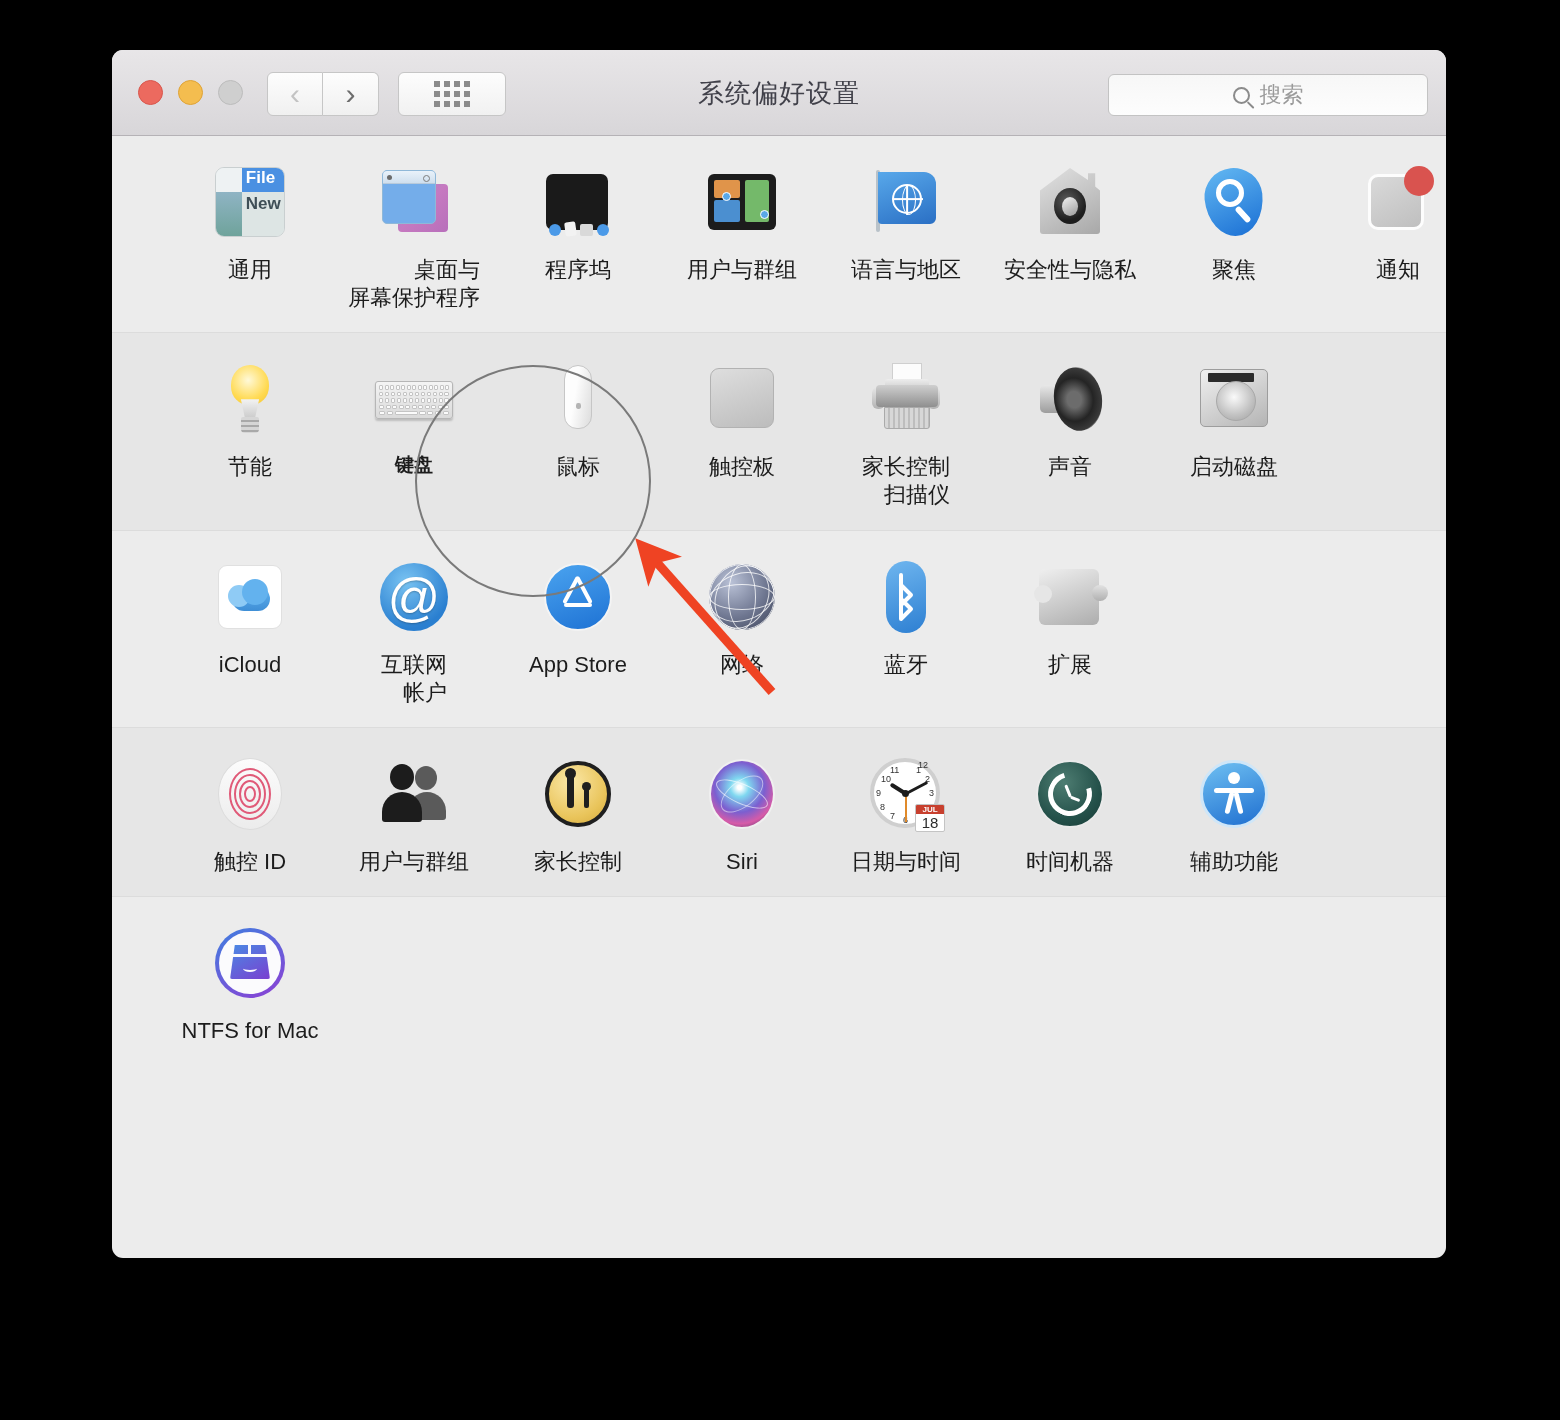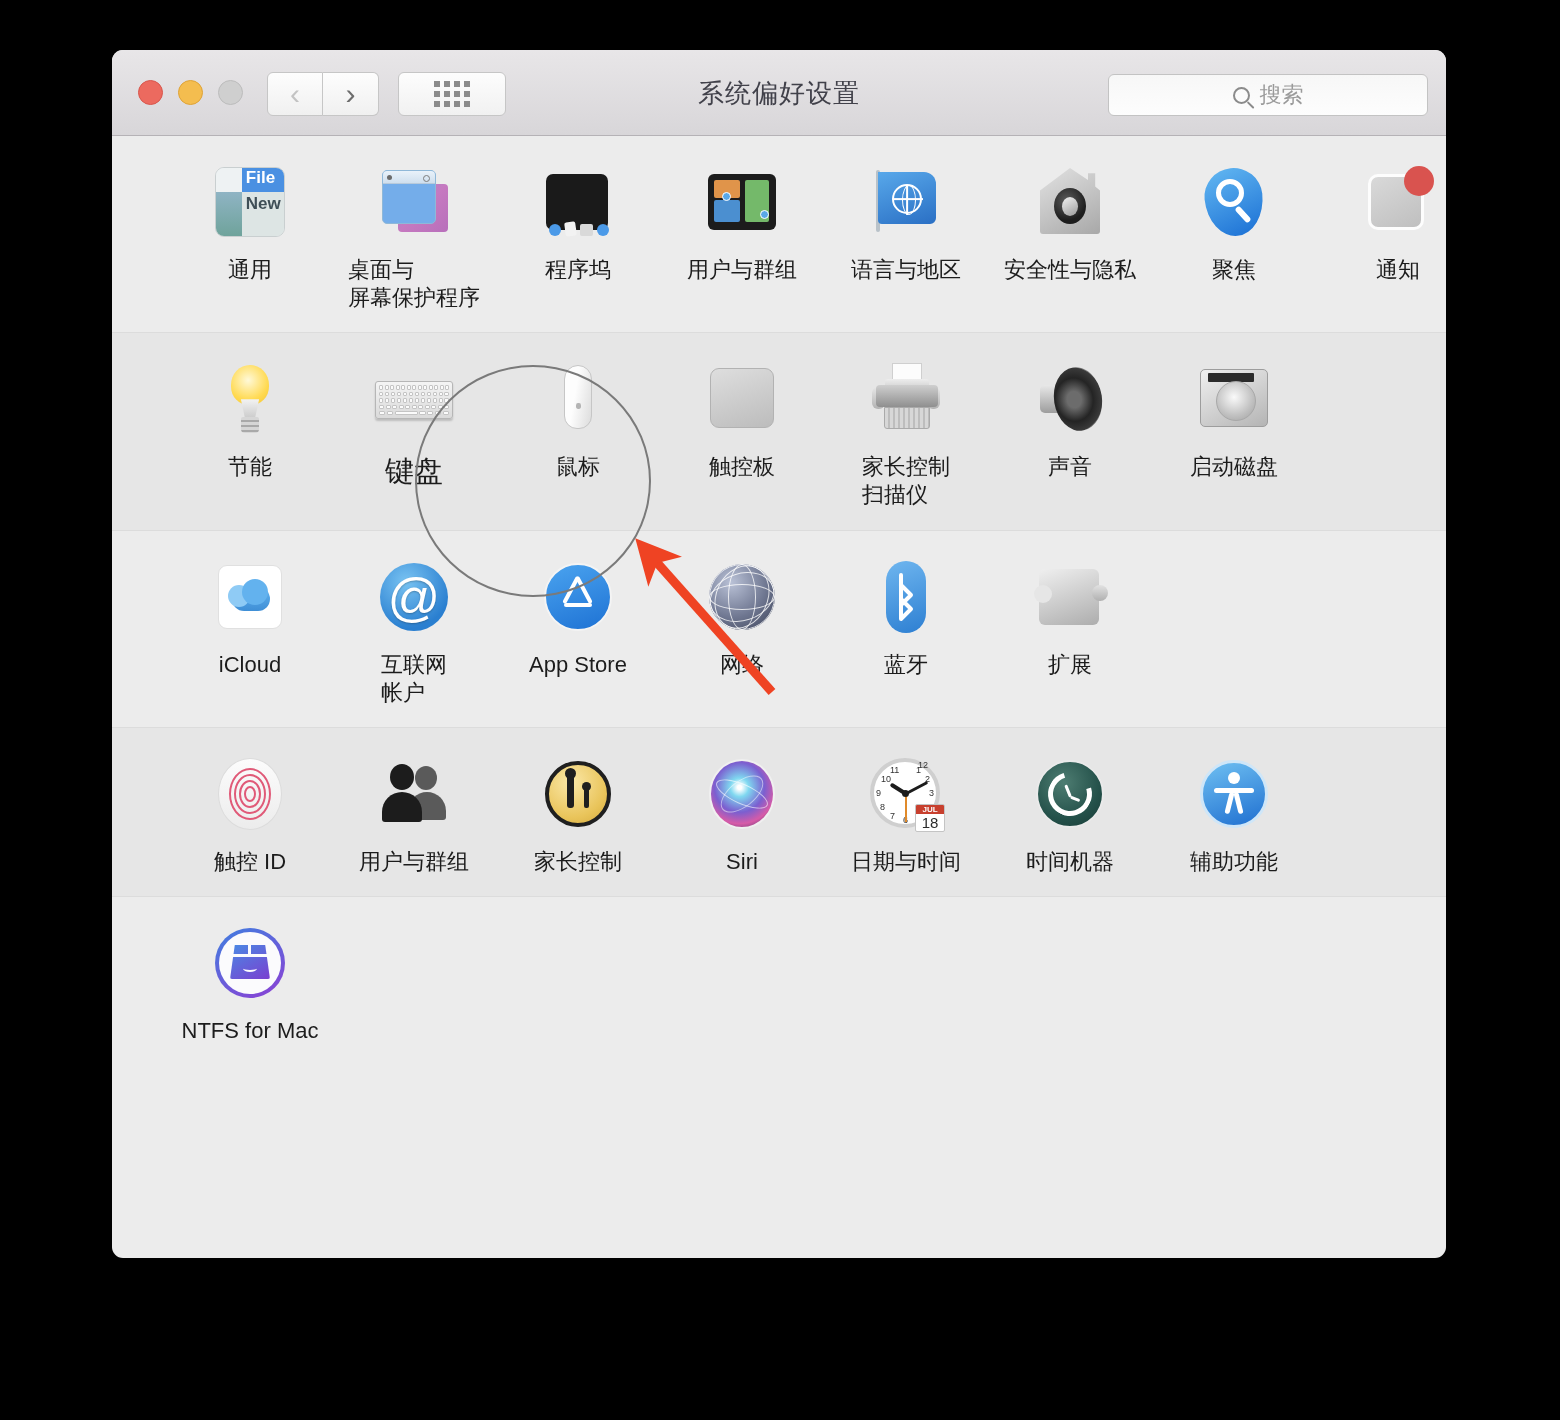--- a/index.html
+++ b/index.html
@@ -106,24 +106,24 @@
     display: flex; flex-direction: column; align-items: center;
     cursor: default;
   }
   .iconbox {
     width: 80px; height: 80px;
     position: relative;
     display: flex; align-items: center; justify-content: center;
   }
   .caption {
     margin-top: 14px;
-    font-size: 22px; color: #1c1c1c; text-align: left;
+    font-size: 22px; color: #1c1c1c; text-align: right;
     line-height: 1.28; white-space: pre-line;
   }
-  .caption.big { font-size: 29px; font-weight: 400; }
+  .caption.big { font-size: 19px; font-weight: 700; }
 
   
   .ic { width: 80px; height: 80px; position: relative; }
 
   
   .ic-general {
     width: 70px; height: 70px; border-radius: 9px; overflow: hidden;
     background: #e9edee; border: 1px solid #c9cfd0;
     display: grid; grid-template-columns: 38% 62%; grid-template-rows: 36% 64%;
     font-size: 17px; color: #3c4a52; font-weight: 600;

